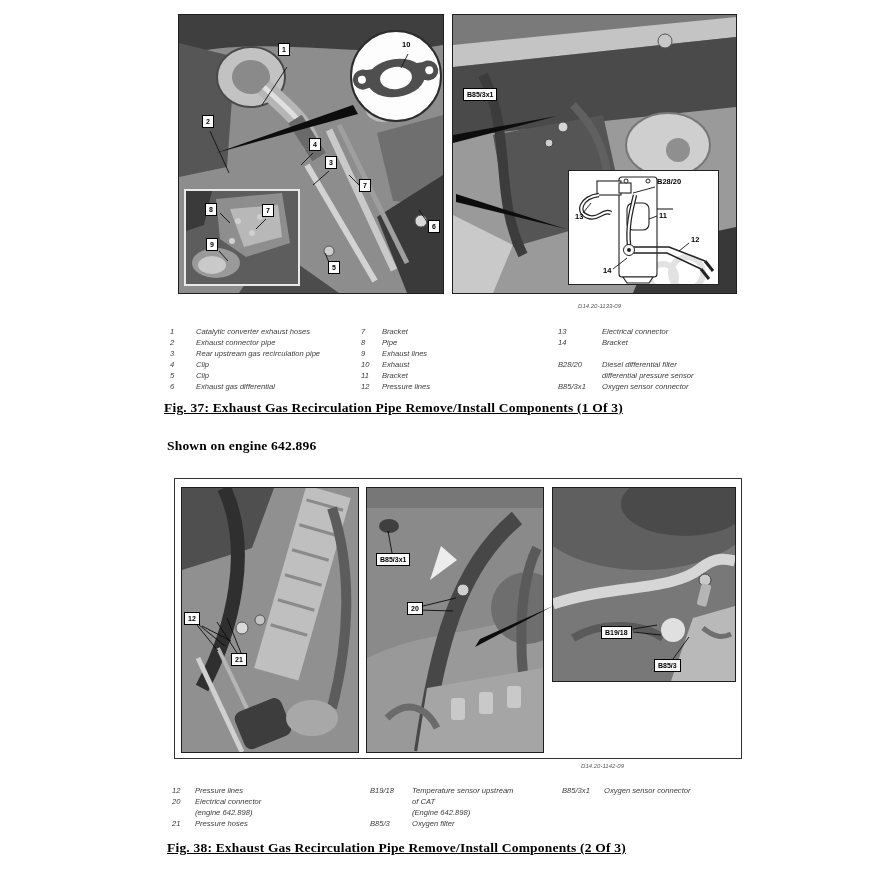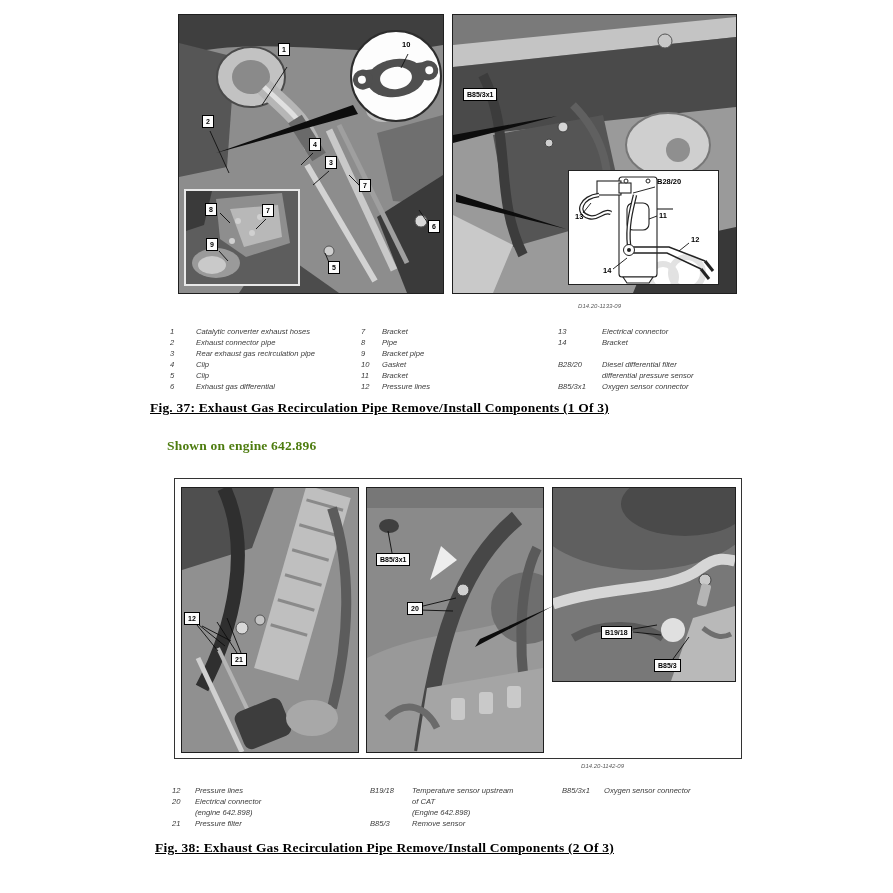--- a/index.html
+++ b/index.html
@@ -26,21 +26,21 @@
   .img-code { position:absolute; font:italic 6px/1 "Liberation Sans", sans-serif; color:#5a5a5a;
               white-space:nowrap; }
 
   .legend-col { position:absolute; font:italic 7.6px/11px "Liberation Sans", sans-serif;
                 color:#3c3c3c; white-space:nowrap; }
   .legend-row { display:flex; height:11px; }
   .legend-num { flex:0 0 auto; width:var(--numw,26px); }
 
   .caption { position:absolute; font:bold 13.5px/1.25 "Liberation Serif", serif; color:#000;
              text-decoration:underline; white-space:nowrap; letter-spacing:.2px; }
-  .subtitle { position:absolute; font:bold 13.5px/1.25 "Liberation Serif", serif; color:#4d7c0f;
+  .subtitle { position:absolute; font:bold 13.5px/1.25 "Liberation Serif", serif; color:#000000;
               white-space:nowrap; letter-spacing:.2px; }
 
   .overlay-svg { position:absolute; left:0; top:0; z-index:5; pointer-events:none; }
 </style>
 </head>
 <body>
 
 <div class="page">
 
   <div class="photo-box" style="left:178px; top:14px; width:266px; height:280px;">
@@ -198,21 +198,21 @@
     <span class="legend-text">Catalytic converter exhaust hoses</span>
   </div>
 
   <div class="legend-row">
     <span class="legend-num">2</span>
     <span class="legend-text">Exhaust connector pipe</span>
   </div>
 
   <div class="legend-row">
     <span class="legend-num">3</span>
-    <span class="legend-text">Rear exhaust gas recirculation pipe</span>
+    <span class="legend-text">Rear upstream gas recirculation pipe</span>
   </div>
 
   <div class="legend-row">
     <span class="legend-num">4</span>
     <span class="legend-text">Clip</span>
   </div>
 
   <div class="legend-row">
     <span class="legend-num">5</span>
     <span class="legend-text">Clip</span>
@@ -229,26 +229,26 @@
     <span class="legend-text">Bracket</span>
   </div>
 
   <div class="legend-row">
     <span class="legend-num">8</span>
     <span class="legend-text">Pipe</span>
   </div>
 
   <div class="legend-row">
     <span class="legend-num">9</span>
-    <span class="legend-text">Bracket pipe</span>
+    <span class="legend-text">Exhaust lines</span>
   </div>
 
   <div class="legend-row">
     <span class="legend-num">10</span>
-    <span class="legend-text">Gasket</span>
+    <span class="legend-text">Exhaust</span>
   </div>
 
   <div class="legend-row">
     <span class="legend-num">11</span>
     <span class="legend-text">Bracket</span>
   </div>
 
   <div class="legend-row">
     <span class="legend-num">12</span>
     <span class="legend-text">Pressure lines</span>
@@ -279,21 +279,21 @@
     <span class="legend-num"></span>
     <span class="legend-text">differential pressure sensor</span>
   </div>
 
   <div class="legend-row">
     <span class="legend-num">B85/3x1</span>
     <span class="legend-text">Oxygen sensor connector</span>
   </div>
 </div>
 
-  <div class="caption" style="left:150px; top:400px;">Fig. 37: Exhaust Gas Recirculation Pipe Remove/Install Components (1 Of 3)</div>
+  <div class="caption" style="left:164px; top:400px;">Fig. 37: Exhaust Gas Recirculation Pipe Remove/Install Components (1 Of 3)</div>
 
   <div class="subtitle" style="left:167px; top:438px;">Shown on engine 642.896</div>
 
   <div class="photo-box" style="left:174px; top:478px; width:568px; height:281px; background:#ffffff; border-color:#333;">
 
     <div class="photo-box" style="left:6px; top:8px; width:178px; height:266px;">
       <svg width="176" height="264" viewBox="0 0 176 264">
         <rect x="0" y="0" width="176" height="264" fill="#909090"></rect>
         <polygon points="0,0 92,0 70,60 0,82" fill="#4f4f4f"></polygon>
         <g transform="rotate(16 120 100)">
@@ -394,46 +394,46 @@
     <span class="legend-text">Electrical connector</span>
   </div>
 
   <div class="legend-row">
     <span class="legend-num"></span>
     <span class="legend-text">(engine 642.898)</span>
   </div>
 
   <div class="legend-row">
     <span class="legend-num">21</span>
-    <span class="legend-text">Pressure filter</span>
+    <span class="legend-text">Pressure hoses</span>
   </div>
 </div>
   <div class="legend-col" style="left:370px; top:785px; --numw:42px;">
   <div class="legend-row">
     <span class="legend-num">B19/18</span>
     <span class="legend-text">Temperature sensor upstream</span>
   </div>
 
   <div class="legend-row">
     <span class="legend-num"></span>
     <span class="legend-text">of CAT</span>
   </div>
 
   <div class="legend-row">
     <span class="legend-num"></span>
     <span class="legend-text">(Engine 642.898)</span>
   </div>
 
   <div class="legend-row">
     <span class="legend-num">B85/3</span>
-    <span class="legend-text">Remove sensor</span>
+    <span class="legend-text">Oxygen filter</span>
   </div>
 </div>
   <div class="legend-col" style="left:562px; top:785px; --numw:42px;">
   <div class="legend-row">
     <span class="legend-num">B85/3x1</span>
     <span class="legend-text">Oxygen sensor connector</span>
   </div>
 </div>
 
-  <div class="caption" style="left:155px; top:840px;">Fig. 38: Exhaust Gas Recirculation Pipe Remove/Install Components (2 Of 3)</div>
+  <div class="caption" style="left:167px; top:840px;">Fig. 38: Exhaust Gas Recirculation Pipe Remove/Install Components (2 Of 3)</div>
 
 </div>
 
 </body></html>

